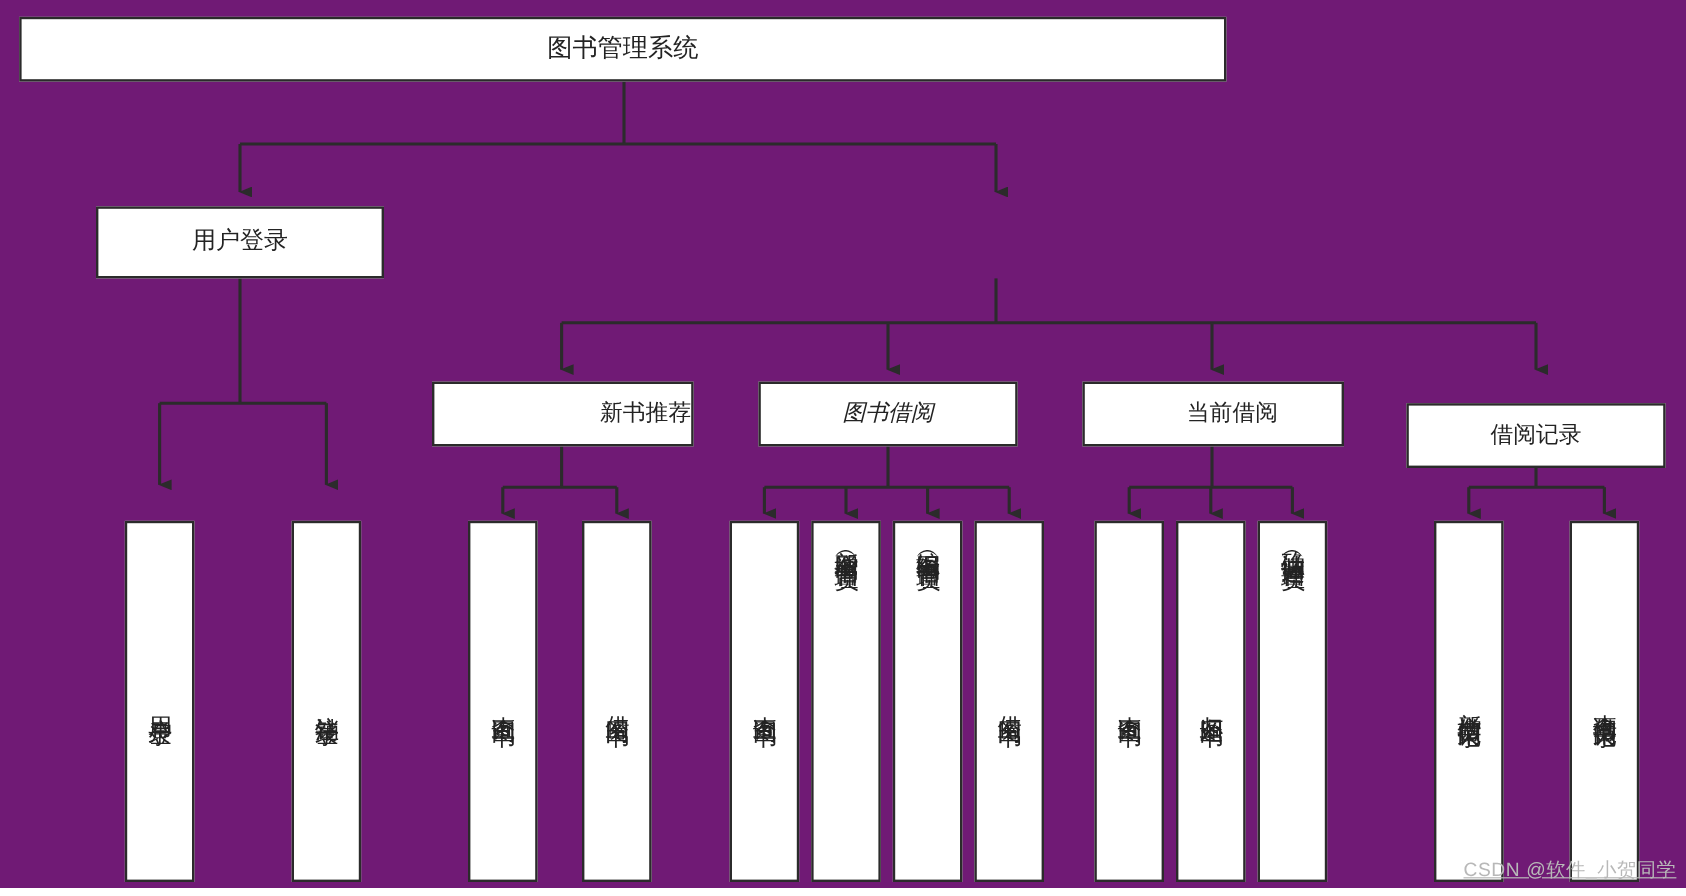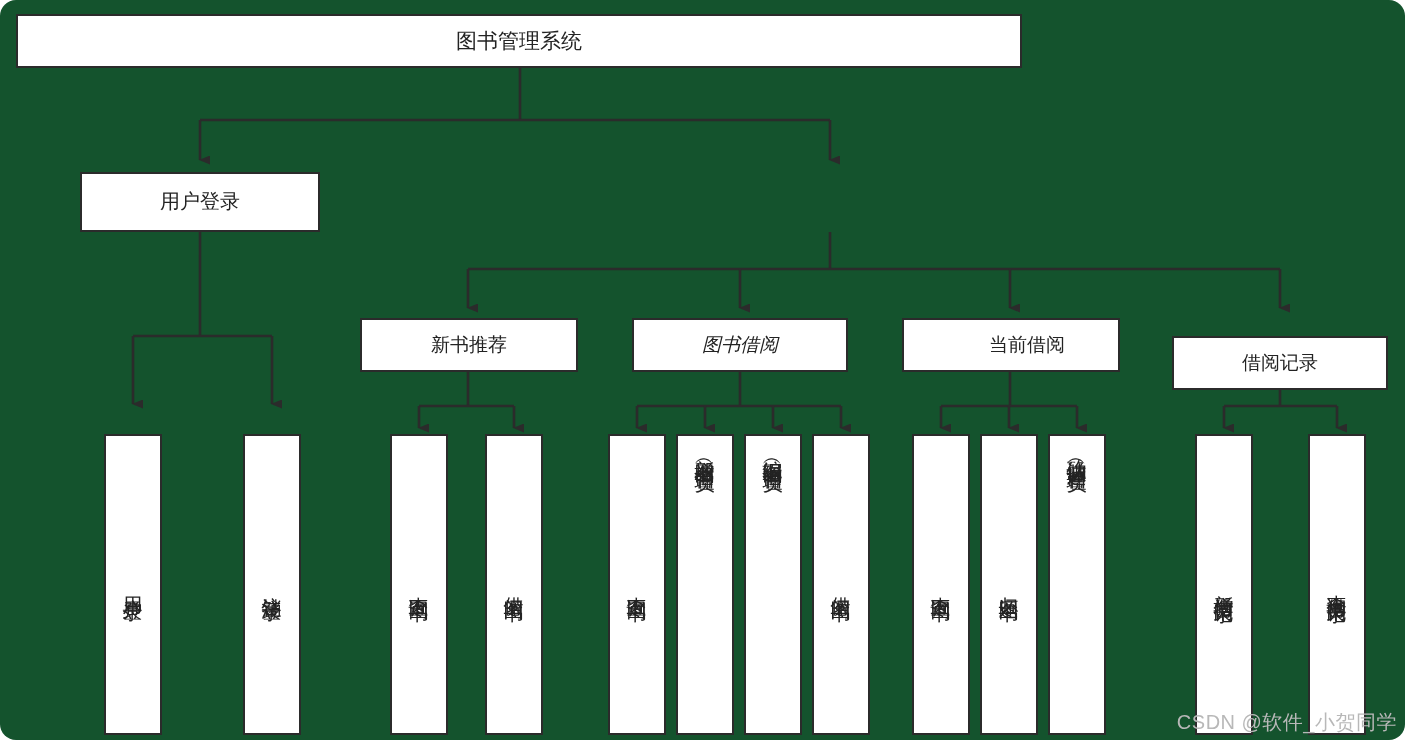--- a/index.html
+++ b/index.html
@@ -8,23 +8,22 @@
     padding: 0;
     background: #ffffff;
   }
   body {
     font-family: "Liberation Sans", "DejaVu Sans", sans-serif;
   }
   #diagram-root {
     position: relative;
     width: 1405px;
     height: 740px;
-    background: #14532d;
+    background: #701a75;
     overflow: hidden;
-    border-radius: 16px;
   }
   svg.connector-layer {
     position: absolute;
     left: 0;
     top: 0;
     width: 1405px;
     height: 747px;
     pointer-events: none;
   }
   .node-box {
@@ -59,25 +58,26 @@
     line-height: 1;
   }
   .node-leaf.leaf-center {
     align-items: center;
     padding-top: 0;
   }
   #watermark {
     position: absolute;
     right: 8px;
     bottom: 4px;
-    font-size: 20px;
+    font-size: 16px;
     color: #b8b8b8;
     letter-spacing: 0.5px;
     white-space: nowrap;
     user-select: none;
+    text-decoration: underline;
   }
 </style>
 </head>
 <body>
 
 <div id="diagram-root">
 
   <svg class="connector-layer" viewBox="0 0 1405 747" xmlns="http://www.w3.org/2000/svg">
     <defs>
       <marker id="arrowhead" markerWidth="9" markerHeight="11" refX="4.5" refY="10" orient="auto" markerUnits="userSpaceOnUse">
@@ -130,21 +130,21 @@
 
   <div class="node-box node-root" style="left:16px; top:14px; width:1006px; height:54px;">
     <span class="node-label">图书管理系统</span>
   </div>
 
   <div class="node-box node-l2" style="left:80px; top:172px; width:240px; height:60px;">
     <span class="node-label">用户登录</span>
   </div>
 
 
-  <div class="node-box node-l3" style="left:360px; top:318px; width:218px; height:54px;">
+  <div class="node-box node-l3" style="left:360px; top:318px; width:218px; height:54px;justify-content:flex-end;">
     <span class="node-label">新书推荐</span>
   </div>
 
   <div class="node-box node-l3" style="left:632px; top:318px; width:216px; height:54px;font-style:italic;">
     <span class="node-label">图书借阅</span>
   </div>
 
   <div class="node-box node-l3" style="left:902px; top:318px; width:218px; height:54px;padding-left:32px;">
     <span class="node-label">当前借阅</span>
   </div>

